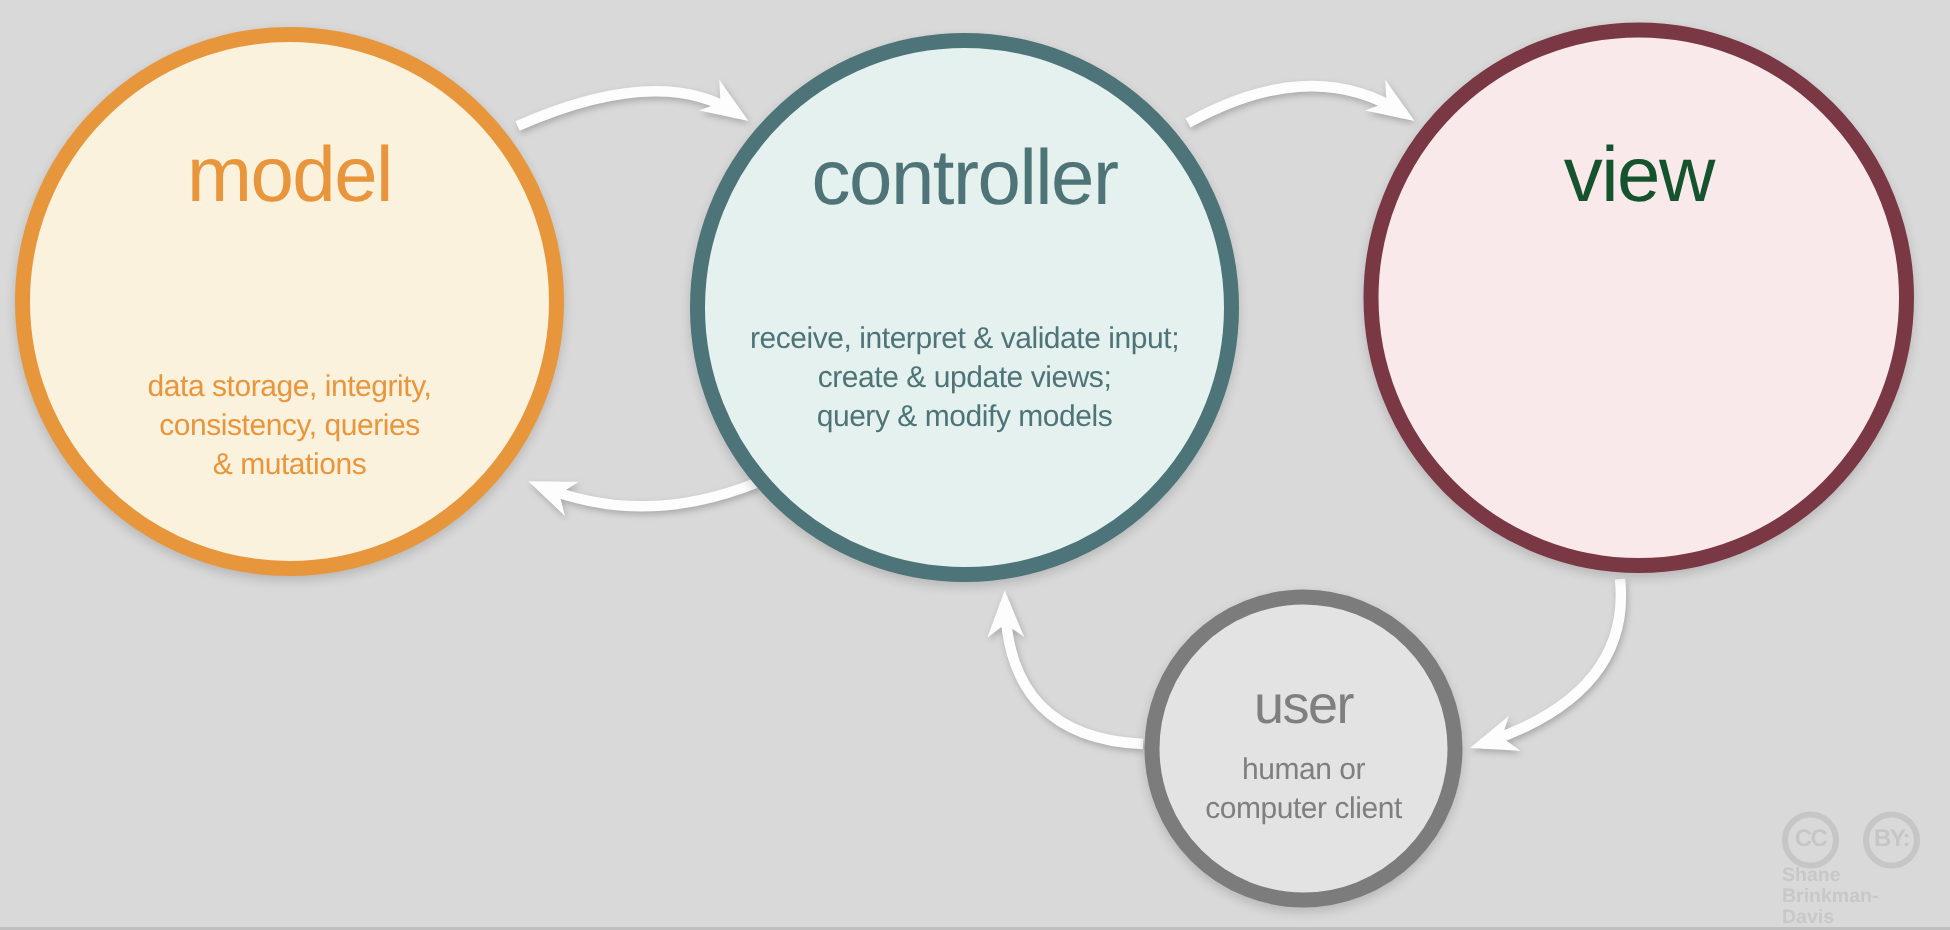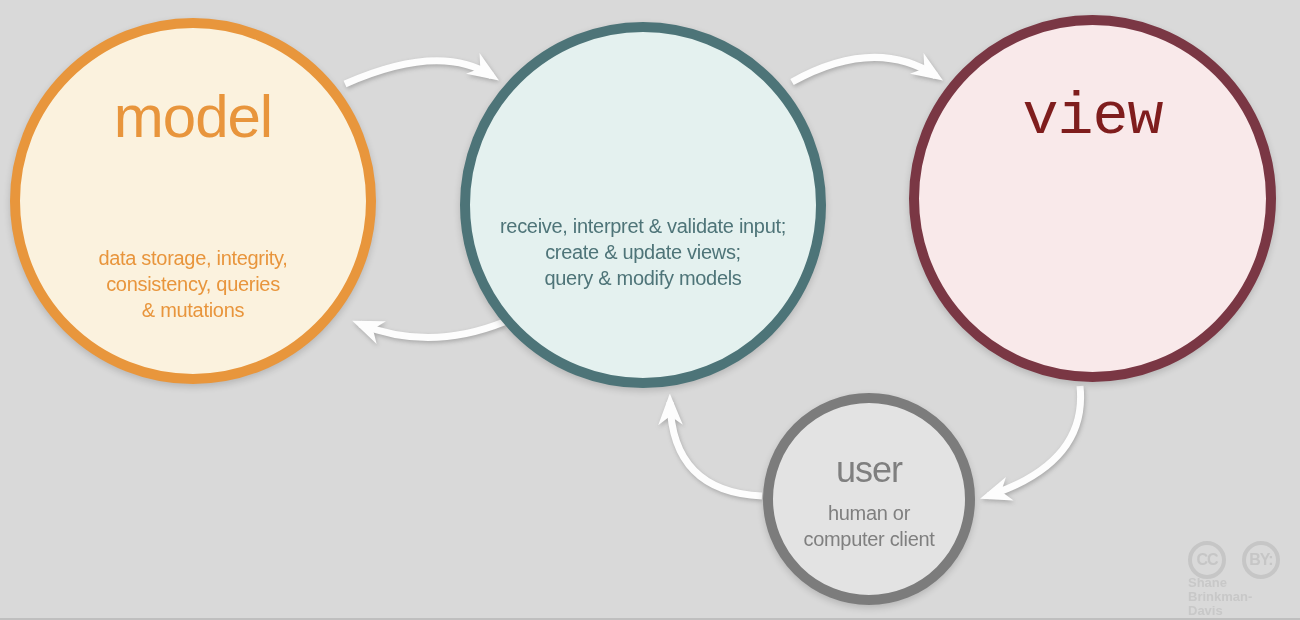--- a/index.html
+++ b/index.html
@@ -43,21 +43,21 @@
   }
   #node-model      { left: 10px;  top: 18px;  width: 366px; height: 366px; }
   #node-controller { left: 460px; top: 22px;  width: 366px; height: 366px; }
   #node-view       { left: 909px; top: 15px;  width: 367px; height: 367px; }
   #node-user       { left: 763px; top: 393px; width: 212px; height: 212px; }
 
   .node-title {
     position: absolute;
     width: 100%;
     text-align: center;
-    font-size: 60px;
+    font-size: 52px;
     line-height: 52px;
     letter-spacing: -1px;
   }
   .node-body {
     position: absolute;
     width: 100%;
     text-align: center;
     font-size: 20px;
     line-height: 26px;
     letter-spacing: -0.3px;
@@ -119,26 +119,27 @@
   </svg>
 
   <div class="node" id="node-model" style="border-color: rgb(232, 150, 60); background-color: rgb(251, 242, 222); color: rgb(232, 149, 60);">
     <div class="node-title">model</div>
     <div class="node-body">data storage, integrity,
 consistency, queries
 &amp; mutations</div>
   </div>
 
   <div class="node" id="node-controller" style="border-color: rgb(77, 116, 120); background-color: rgb(228, 241, 239); color: rgb(78, 116, 120);">
+    <div class="node-title">controller</div>
     <div class="node-body">receive, interpret &amp; validate input;
 create &amp; update views;
 query &amp; modify models</div>
   </div>
 
-  <div class="node" id="node-view" style="border-color: rgb(122, 55, 68); background-color: rgb(249, 233, 234); color: #7f1d1d; font-family: Liberation Mono, monospace;">
+  <div class="node" id="node-view" style="border-color: rgb(122, 55, 68); background-color: rgb(249, 233, 234); color: #14532d;">
     <div class="node-title">view</div>
   </div>
 
   <div class="node" id="node-user" style="border-color: rgb(124, 124, 124); background-color: rgb(227, 227, 227); color: rgb(127, 127, 127);">
     <div class="node-title">user</div>
     <div class="node-body">human or
 computer client</div>
   </div>
 
   <div class="attribution">

